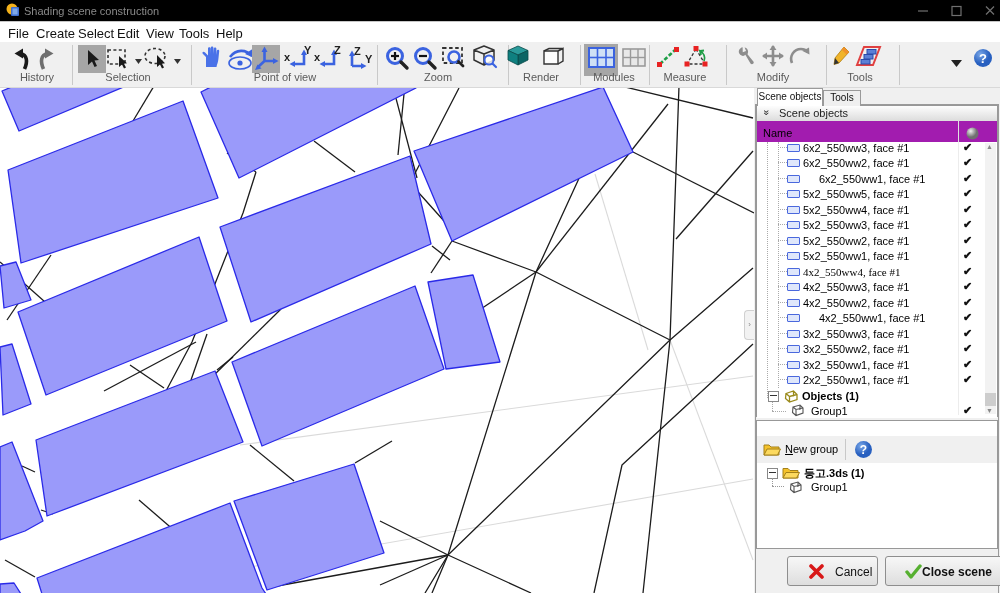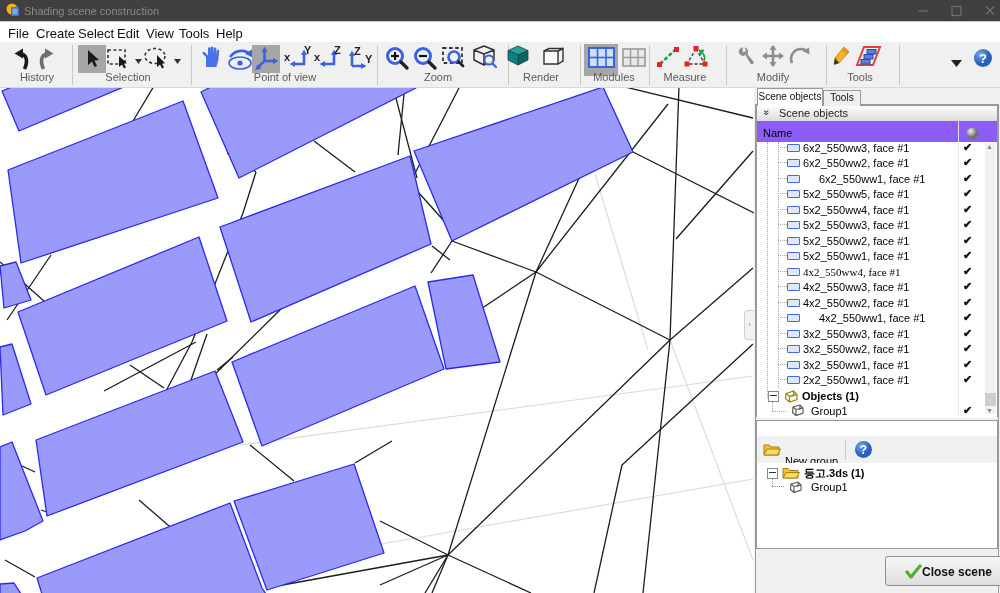--- a/index.html
+++ b/index.html
@@ -1,17 +1,17 @@
 <!DOCTYPE html>
 <html><head>
 <meta charset="utf-8">
 <style>
 html,body{margin:0;padding:0;}
 body{width:1000px;height:593px;overflow:hidden;font-family:"Liberation Sans",sans-serif;position:relative;background:#f0f0f0;}
-#titlebar{position:absolute;left:0;top:0;width:1000px;height:22px;background:#404040;border-bottom:1px solid #c6c6c6;box-sizing:border-box;}
+#titlebar{position:absolute;left:0;top:0;width:1000px;height:22px;background:#000000;border-bottom:1px solid #c6c6c6;box-sizing:border-box;}
 #titlebar .ttl{position:absolute;left:24px;top:5px;font-size:11px;color:#8a8a8a;}
 #menubar{position:absolute;left:0;top:22px;width:1000px;height:20px;background:#ffffff;}
 #menubar span{position:absolute;top:4px;font-size:13px;color:#111;}
 #toolbar{position:absolute;left:0;top:42px;width:1000px;height:46px;background:#f0f0f0;border-bottom:1px solid #d9d9d9;box-sizing:border-box;}
 .tsep{position:absolute;top:3px;width:1px;height:40px;background:#c9c9c9;}
 .tlabel{position:absolute;top:29px;font-size:11px;color:#5a5a5a;text-align:center;}
 .pressed{position:absolute;background:#a6a6a6;}
 #canvas{position:absolute;left:0;top:88px;width:754px;height:505px;background:#ffffff;}
 #rpanel{position:absolute;left:754px;top:88px;width:246px;height:505px;background:#f0f0f0;}
 .tab1{position:absolute;left:3px;top:0px;width:64px;height:17px;background:#ffffff;border:1px solid #9a9a9a;border-bottom:none;font-size:10px;white-space:nowrap;color:#111;text-align:center;line-height:16px;z-index:3;}
@@ -294,21 +294,21 @@
 </div>
 <div id="rpanel">
  <div style="position:absolute;left:1px;top:16px;width:244px;height:489px;border:1px solid #9a9a9a;border-bottom:none;background:#f0f0f0;box-sizing:border-box;"></div>
  <div class="tab1">Scene objects</div>
  <div class="tab2">Tools</div>
  <div class="box1">
   <div class="sechdr">
         <span style="position:absolute;left:7px;top:1px;font-size:10px;display:inline-block;transform:rotate(90deg);">»</span>
         <span style="position:absolute;left:22px;top:1px;">Scene objects</span>
       </div>
-  <div style="position:absolute;left:0;top:15px;width:100%;height:21px;background:#8b5cf6;border-bottom:1px solid #e0e0e0;">
+  <div style="position:absolute;left:0;top:15px;width:100%;height:21px;background:#a21caf;border-bottom:1px solid #e0e0e0;">
     <span style="position:absolute;left:6px;top:6px;font-size:11px;">Name</span>
     <svg width="13" height="13" style="position:absolute;left:209px;top:6px">
           <defs>
             <radialGradient id="sph" cx="35%" cy="30%">
               <stop offset="0%" stop-color="#f0f0f0"></stop>
               <stop offset="100%" stop-color="#707070"></stop>
             </radialGradient>
           </defs>
           <circle cx="6.5" cy="6.5" r="6" fill="url(#sph)"></circle>
         </svg>
@@ -402,21 +402,21 @@
    <div style="position:absolute;top:250px;left:0px;width:11px;height:13px;background:#cdcdcd;"></div>
    <div style="position:absolute;bottom:0;left:1px;font-size:7px;color:#888;">▼</div>
   </div>
  </div>
  <div class="box2">
   <div style="position:absolute;left:0;top:15px;width:100%;height:27px;background:#f0f0f0;border-bottom:1px solid #d8d8d8;">
    <svg width="18" height="14" style="position:absolute;left:6px;top:6px">
           <path d="M1 3 L6 3 L8 5 L16 5 L16 13 L1 13 Z" fill="#f5c22b" stroke="#a3801a" stroke-width="1"></path>
           <path d="M1 13 L4 7 L17.5 7 L14.5 13 Z" fill="#fcd95e" stroke="#a3801a" stroke-width="1"></path>
         </svg>
-   <span style="position:absolute;left:28px;top:7px;font-size:11px;margin-top:12px;"><u>N</u>ew group</span>
+   <span style="position:absolute;left:28px;top:7px;font-size:11px;"><u>N</u>ew group</span>
    <div style="position:absolute;left:88px;top:3px;width:1px;height:21px;background:#c8c8c8;"></div>
    <svg width="19" height="19" style="position:absolute;left:97px;top:4px">
           <circle cx="9.5" cy="9.5" r="8.5" fill="url(#hg2)"></circle>
           <defs>
             <radialGradient id="hg2" cx="35%" cy="30%">
               <stop offset="0%" stop-color="#7aa8e8"></stop>
               <stop offset="100%" stop-color="#2860c0"></stop>
             </radialGradient>
           </defs>
           <text x="9.5" y="14" font-size="12" font-weight="bold" fill="#fff" text-anchor="middle">?</text>
@@ -432,19 +432,25 @@
         </svg>
    <span style="position:absolute;left:47px;top:3px;font-size:11px;font-weight:bold;">등고.3ds (1)</span>
    <div style="position:absolute;left:15px;top:15px;width:1px;height:8px;border-left:1px dotted #999;"></div>
    <div style="position:absolute;left:15px;top:23px;width:12px;height:1px;border-top:1px dotted #999;"></div>
    <svg width="16" height="14" style="position:absolute;left:30px;top:17px">
           <path d="M4 4 L11 2 L14 5 L14 10 L7 12.5 L3.5 9.5 Z M4 4 L7 6.5 L14 5 M7 6.5 L7 12.5 M4 4 L3.5 9.5 M11 2 L11 7" fill="none" stroke="#555" stroke-width="1.1"></path>
         </svg>
    <span style="position:absolute;left:54px;top:18px;font-size:11px;">Group1</span>
   </div>
  </div>
+ <div class="btn" style="left:33px;width:91px;">
+  <svg width="15" height="15" style="position:absolute;left:21px;top:7px">
+        <path d="M2 2 L13 13 M13 2 L2 13" stroke="#d81818" stroke-width="3.6" stroke-linecap="round"></path>
+      </svg>
+  <span style="position:absolute;left:47px;top:8px;">Cancel</span>
+ </div>
  <div class="btn" style="left:131px;width:134px;font-weight:bold;">
   <svg width="17" height="15" style="position:absolute;left:19px;top:7px">
         <path d="M2 8 L6 13 L15 2" stroke="#56b030" stroke-width="3.4" fill="none" stroke-linecap="round" stroke-linejoin="round"></path>
       </svg>
   <span style="position:absolute;left:36px;top:8px;">Close scene</span>
  </div>
 </div>
 
 </body></html>

